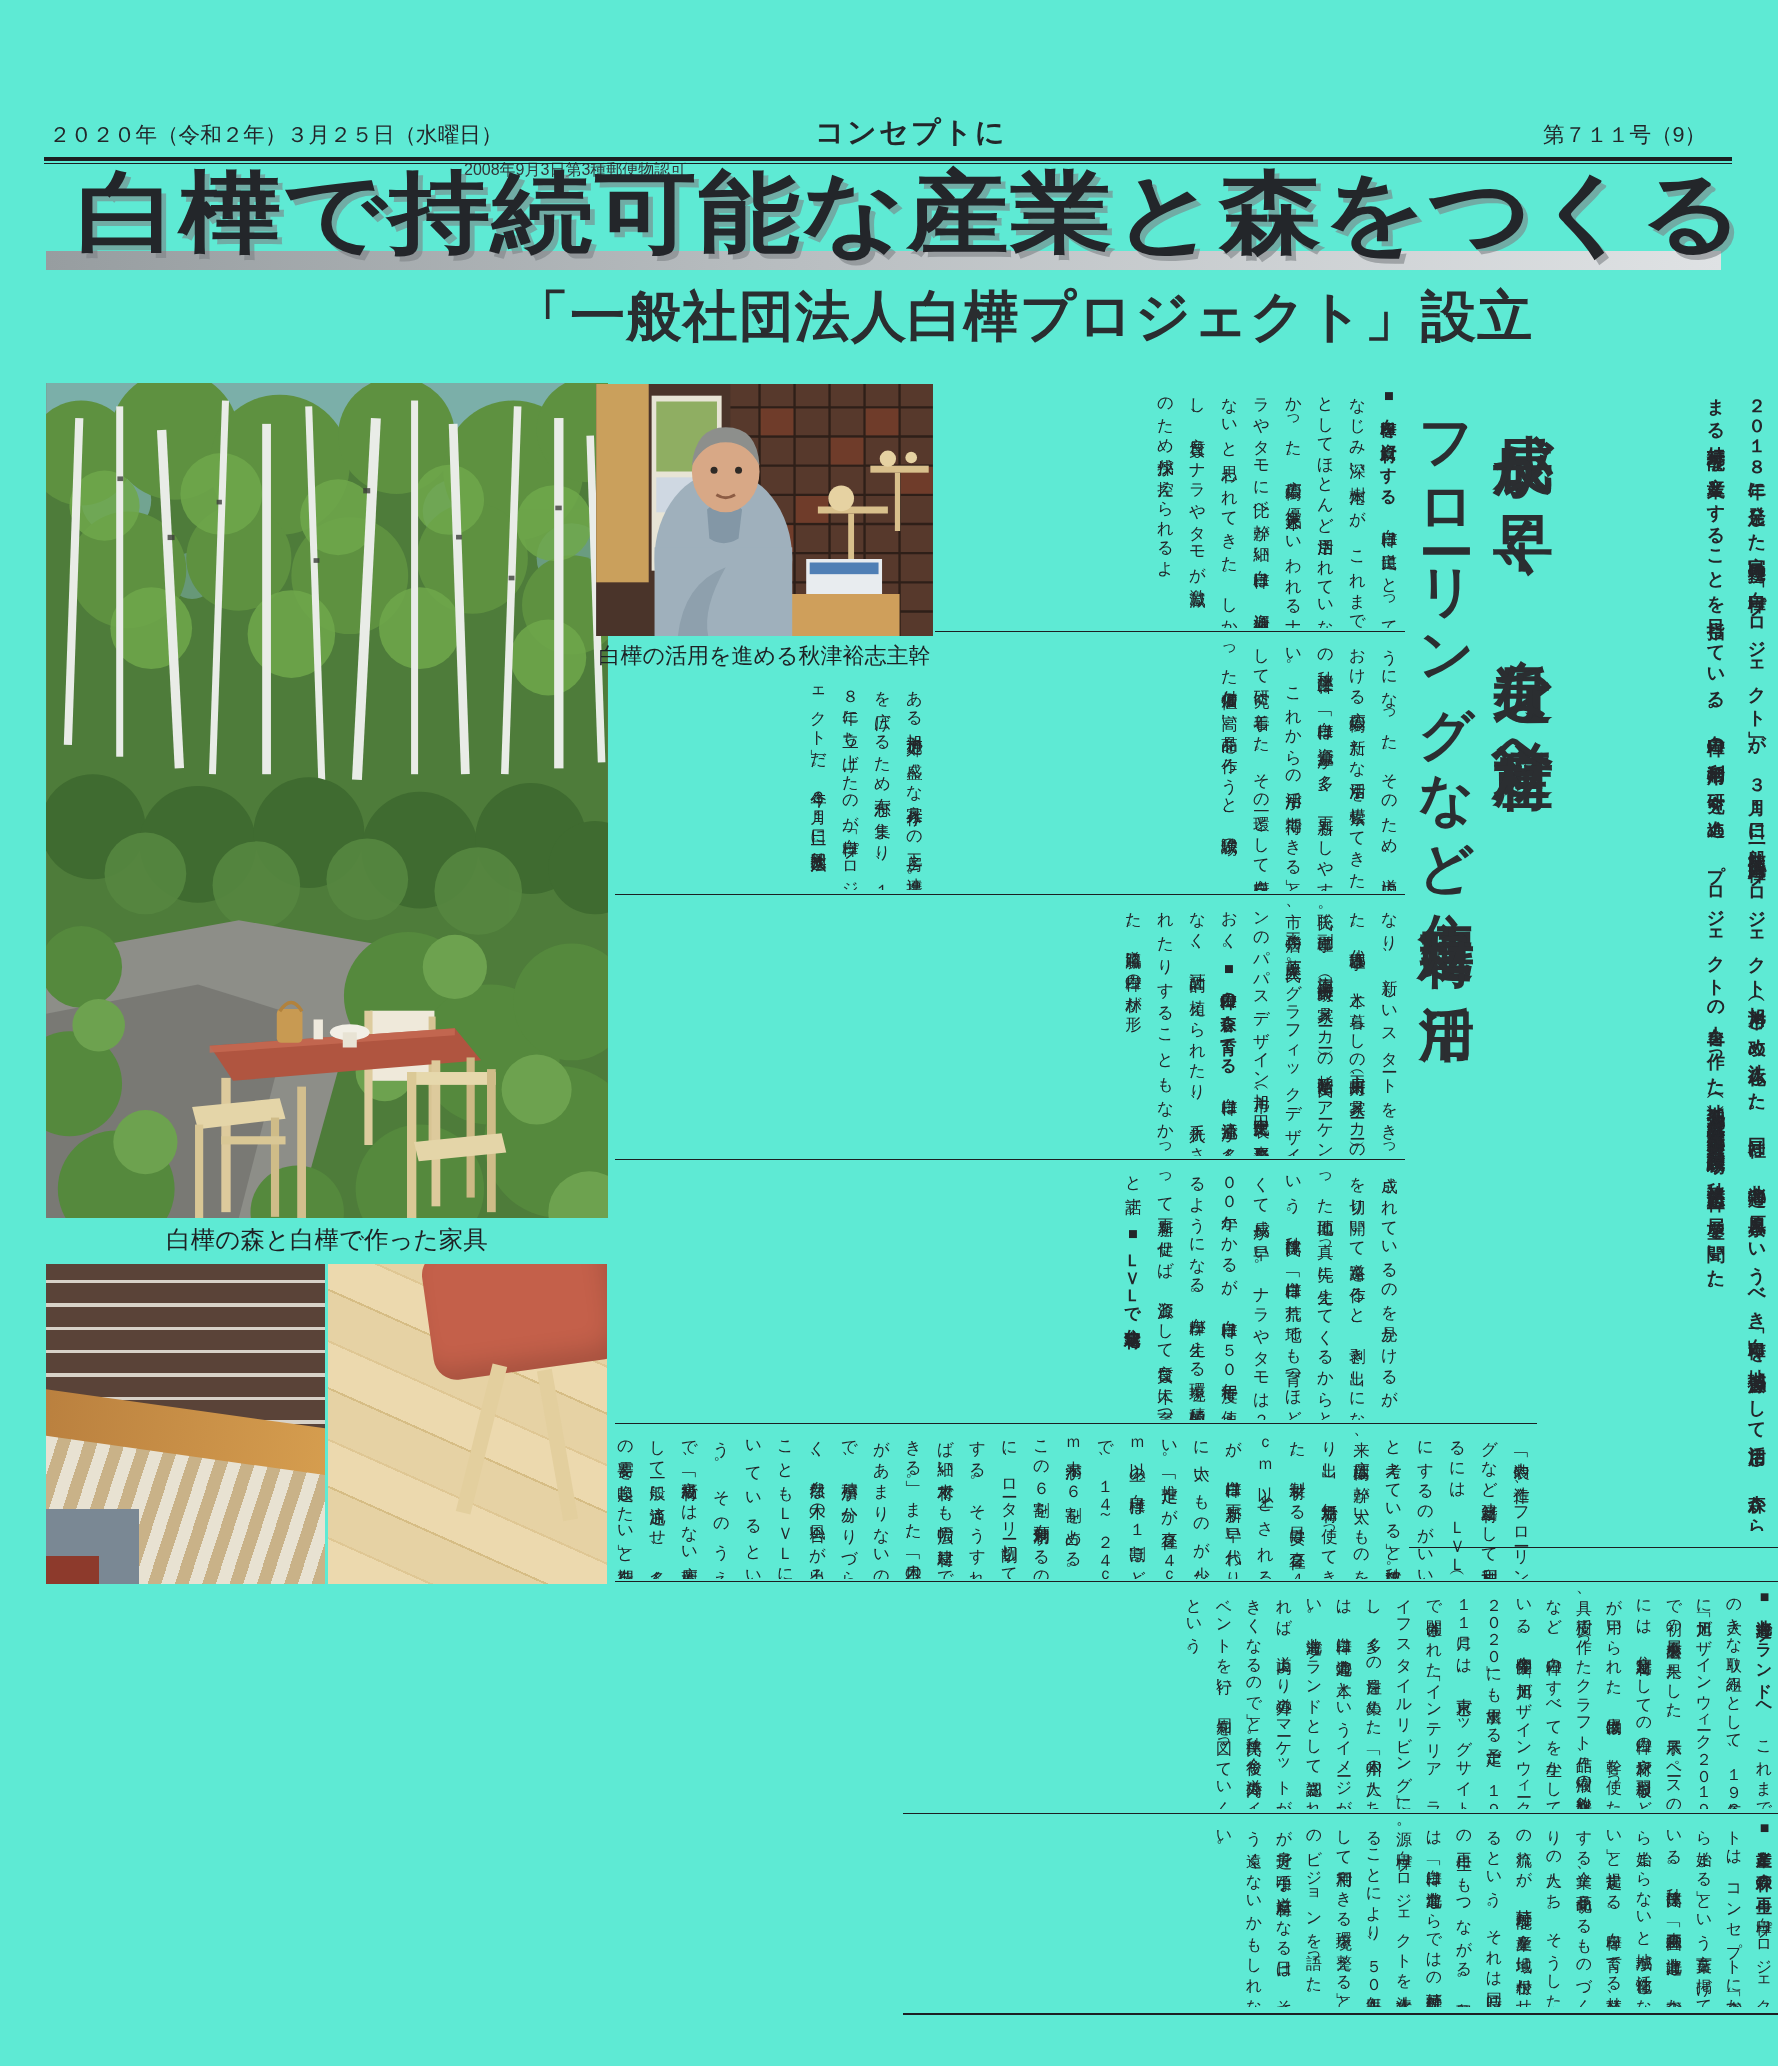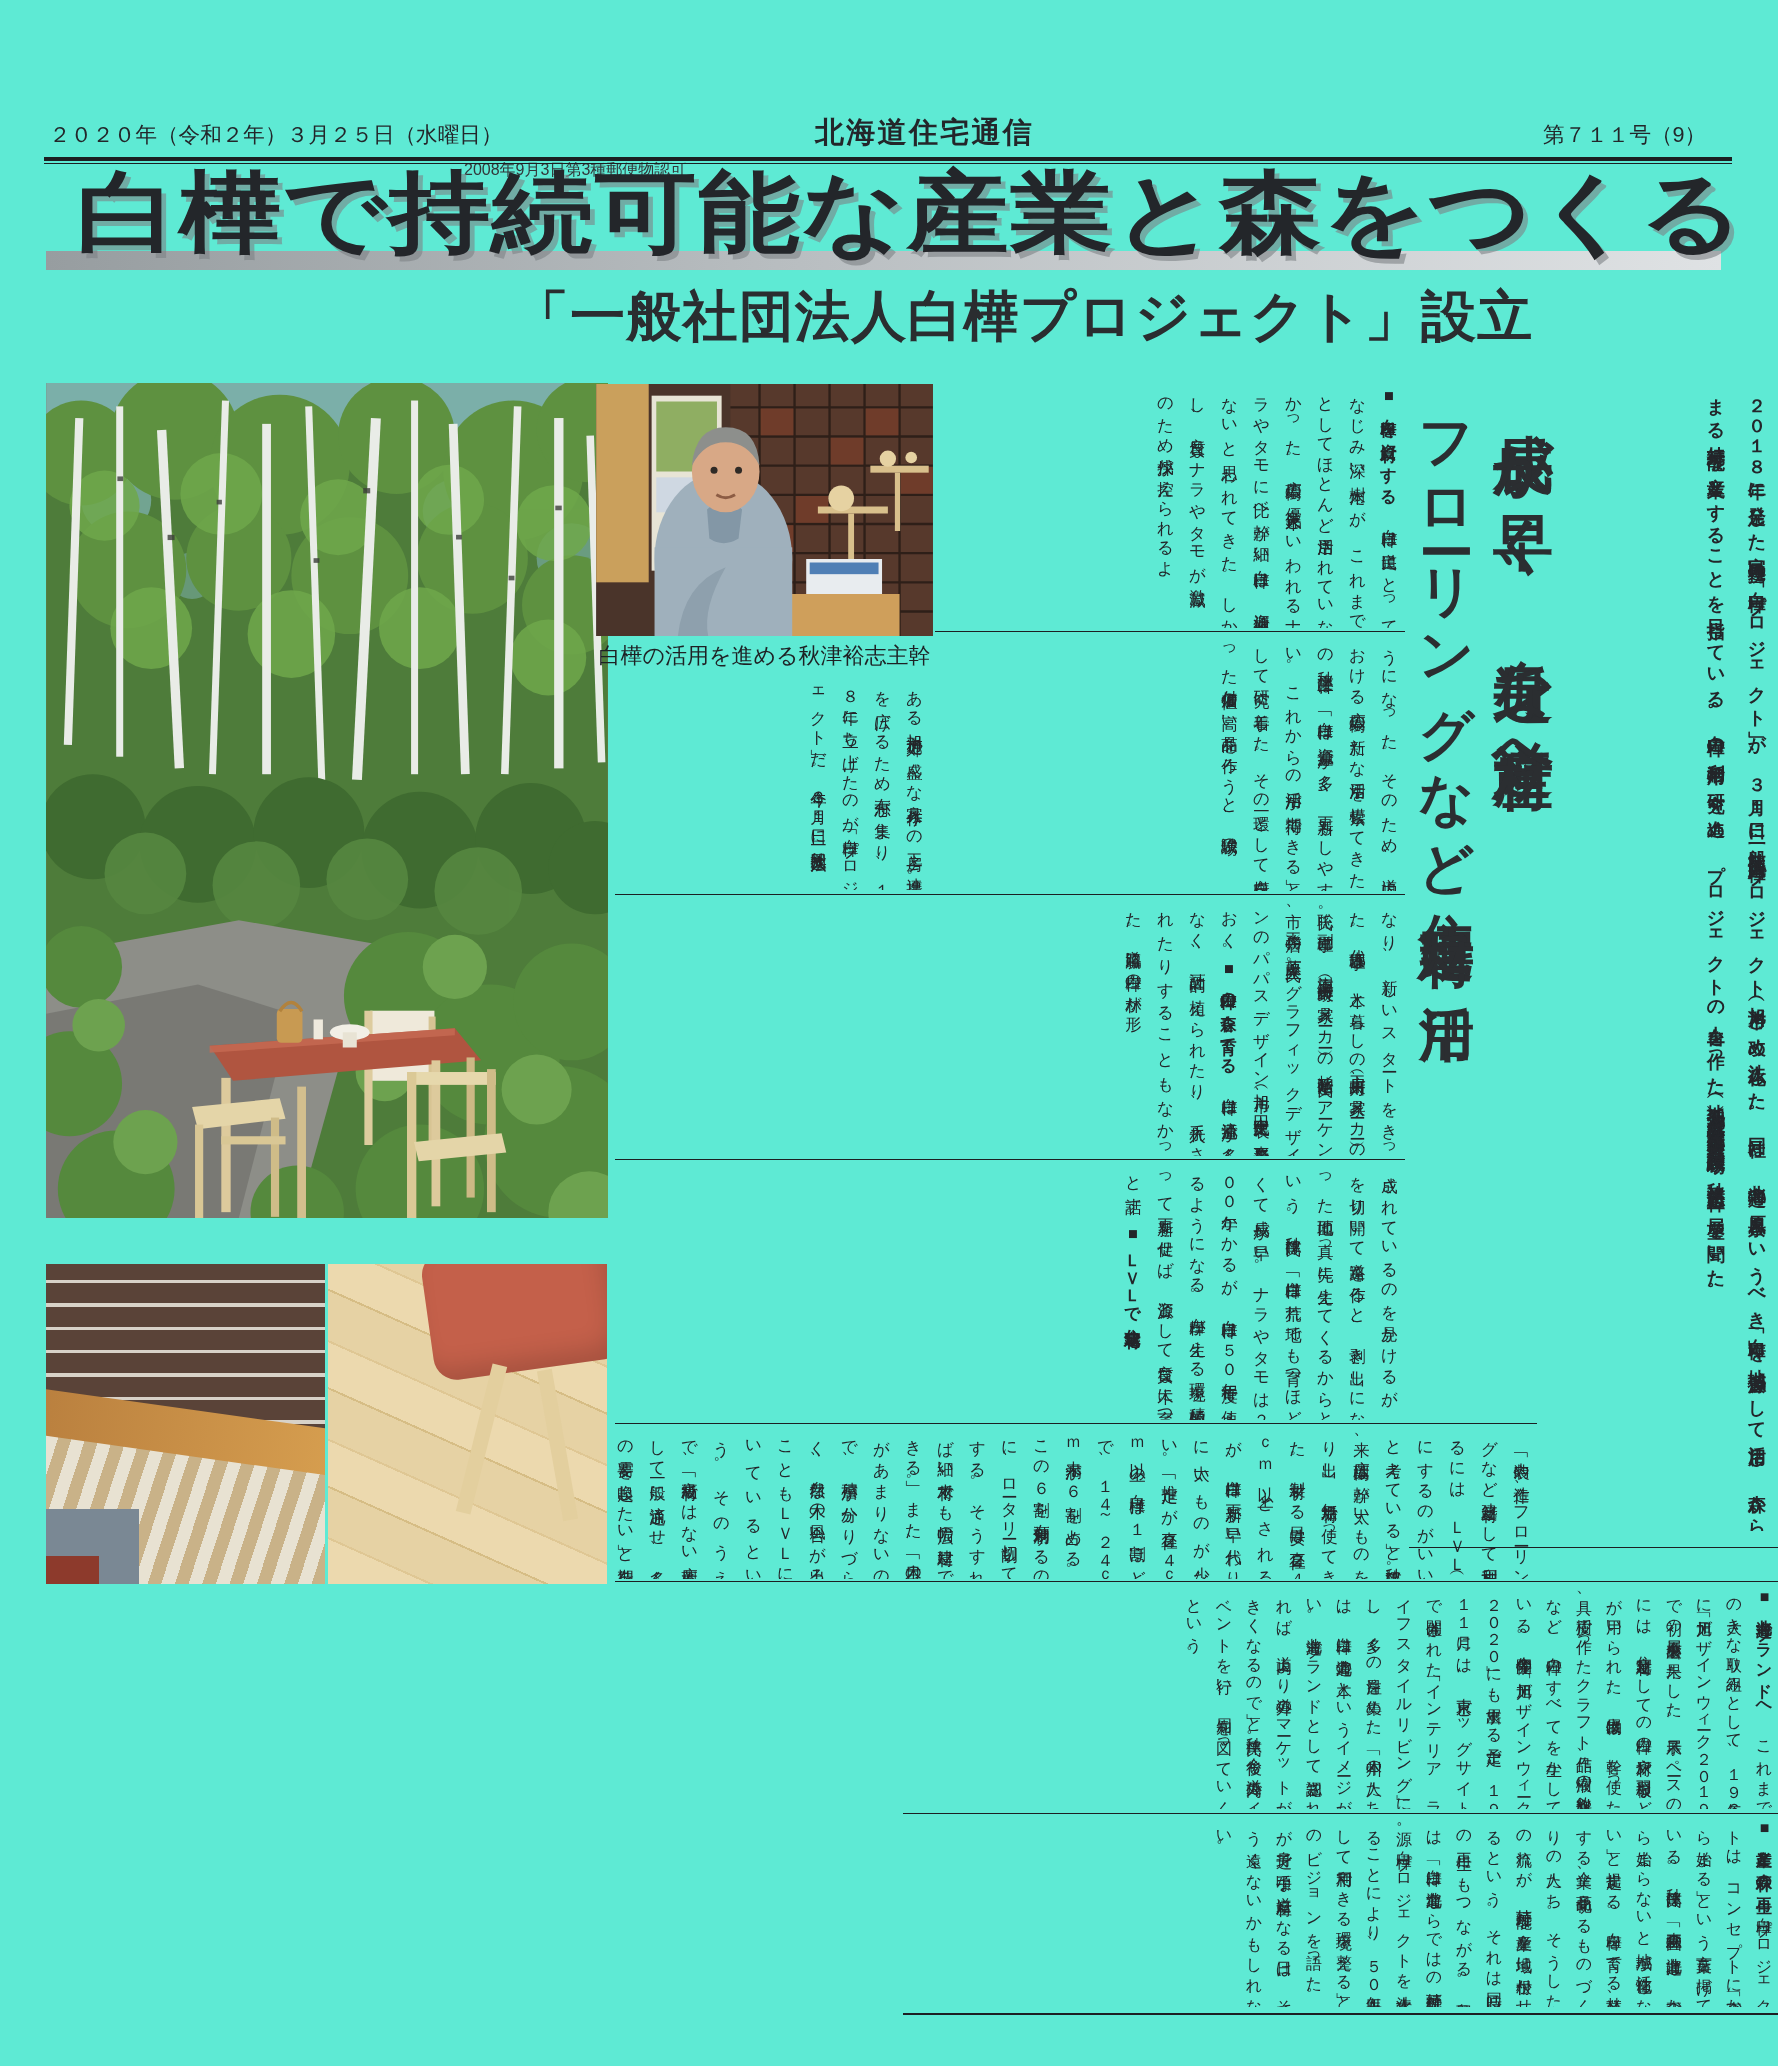--- a/index.html
+++ b/index.html
@@ -45,21 +45,21 @@
   #photo-floor .leg1{left:146px;top:99px;}
   #photo-floor .leg2{left:222px;top:105px;transform:rotate(-10deg);}
 </style>
 </head>
 <body>
 
 <div id="page">
 
   <div class="abs mast" style="left:49px;top:120px;font-size:21.6px;">２０２０年（令和２年）３月２５日（水曜日）</div>
   <div class="abs mast" style="left:464px;top:130px;font-size:16px;color:#33373a;margin-top:30px;">2008年9月3日第3種郵便物認可</div>
-  <div class="abs mast" style="left:815px;top:113px;font-size:29px;font-weight:900;letter-spacing:2.3px;">北海道住宅通信</div>
+  <div class="abs mast" style="left:815px;top:113px;font-size:29px;font-weight:900;letter-spacing:2.3px;">コンセプトに</div>
   <div class="abs mast" style="left:1543px;top:120px;font-size:21.6px;">第７１１号（9）</div>
   <div class="rule" style="left:44px;top:157px;width:1688px;height:4.1px;"></div>
   <div class="rule" style="left:44px;top:163px;width:1688px;height:1.2px;"></div>
 
   <div class="abs" id="headline-bar"></div>
   <div class="abs" id="main-headline">白樺で持続可能な産業と森をつくる</div>
   <div class="abs" id="sub-headline">「一般社団法人白樺プロジェクト」設立</div>
 
   <div class="photo" id="photo-forest" style="left:46px;top:383px;width:562px;height:835px;">
     <svg width="562" height="835" viewBox="0 0 962 1430" xmlns="http://www.w3.org/2000/svg">
@@ -187,20 +187,21 @@
         <rect x="385" y="1258" width="14" height="170" fill="#cfbc88"></rect>
         <rect x="300" y="1290" width="110" height="14" fill="#d9c795"></rect>
 
         <rect x="620" y="1180" width="150" height="22" fill="#e6d8ac"></rect>
         <rect x="618" y="1180" width="16" height="250" fill="#dbc996"></rect>
         <rect x="755" y="1175" width="15" height="245" fill="#cfbc88"></rect>
         <polygon points="630,1300 780,1285 788,1318 638,1333" fill="#e4d5a8"></polygon>
       </g>
     </svg>
   </div>
+  <div class="caption" style="left:46px;top:1223px;width:562px;font-size:24.5px;">白樺の森と白樺で作った家具</div>
 
   <div class="photo" id="photo-counter" style="left:46px;top:1264px;width:279px;height:320px;">
     <div class="counter"></div>
     <div class="under"></div>
     <div class="slate"></div>
     <div class="red"></div>
   </div>
   <div class="photo" id="photo-floor" style="left:328px;top:1264px;width:279px;height:320px;">
     <div class="chair-seat"></div>
     <div class="leg1"></div>

